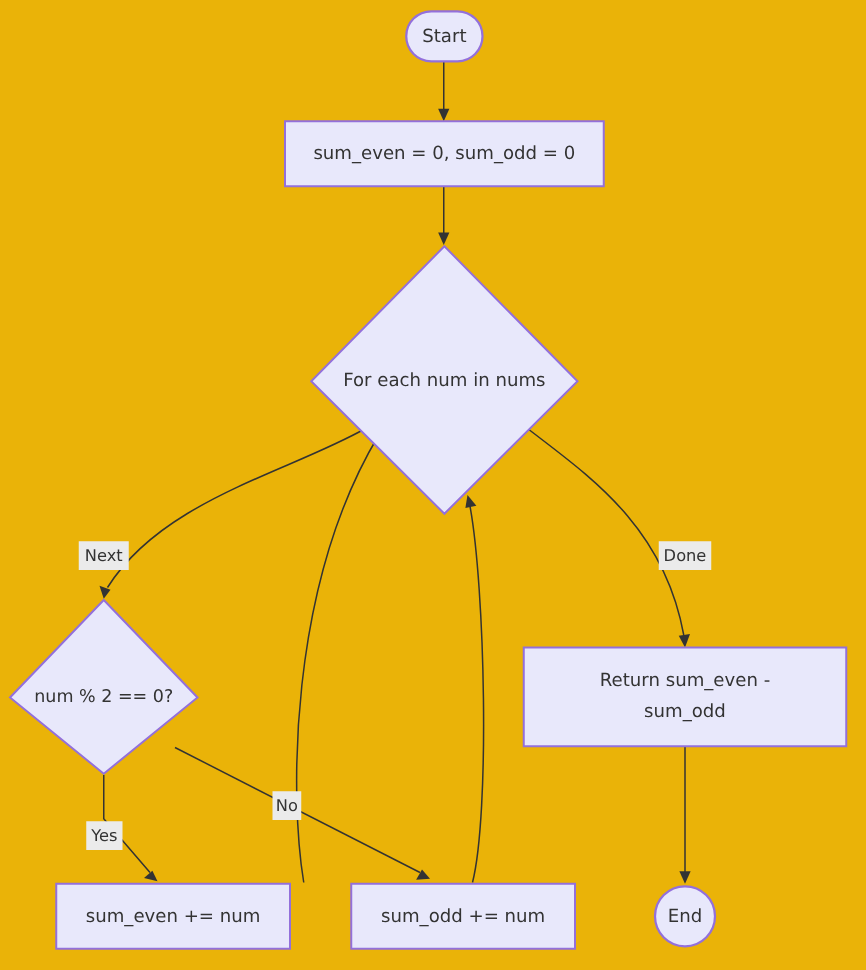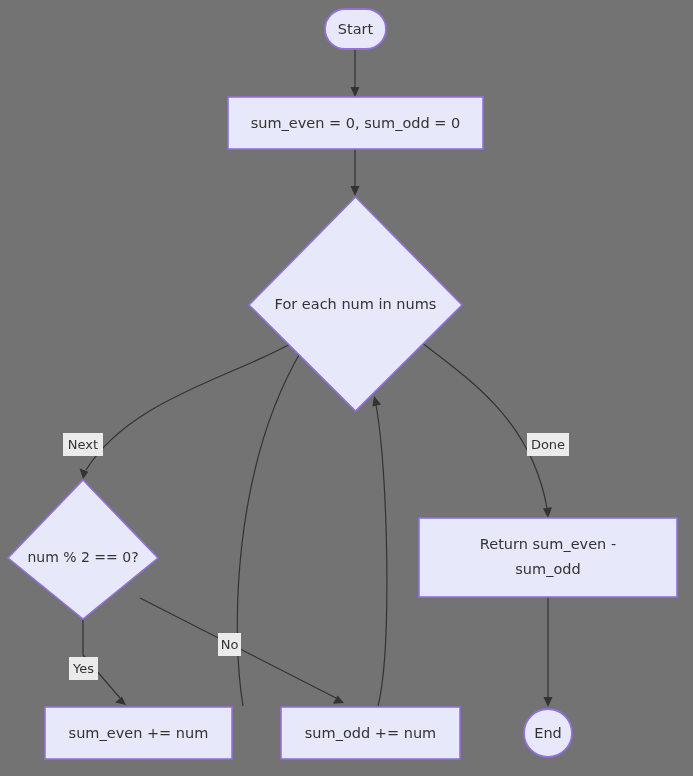--- a/index.html
+++ b/index.html
@@ -4,21 +4,21 @@
 <style>
   html, body {
     margin: 0;
     padding: 0;
     background: #000000;
   }
   #flowchart-root {
     position: relative;
     width: 693px;
     height: 776px;
-    background: #737373;
+    background: #eab308;
     overflow: hidden;
     font-family: "DejaVu Sans", "Liberation Sans", sans-serif;
   }
   svg.diagram {
     display: block;
     width: 693px;
     height: 776px;
   }
   .node-shape {
     fill: #e8e8fb;

